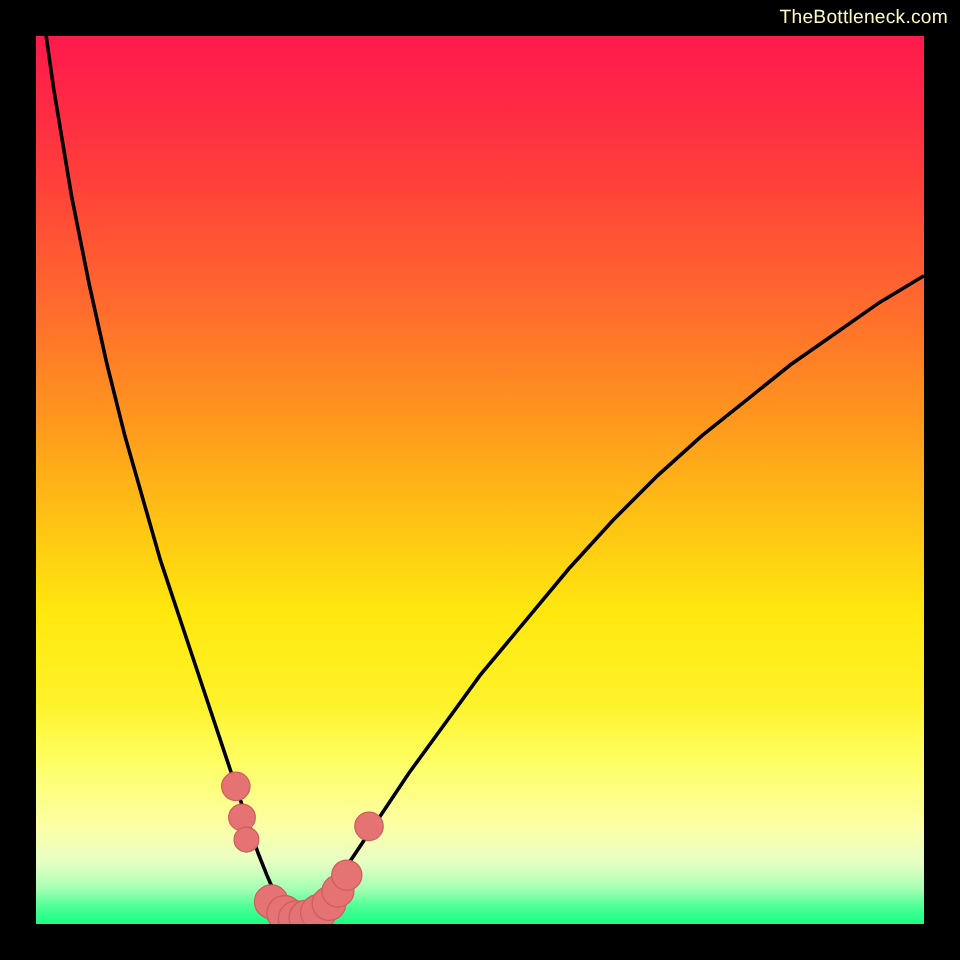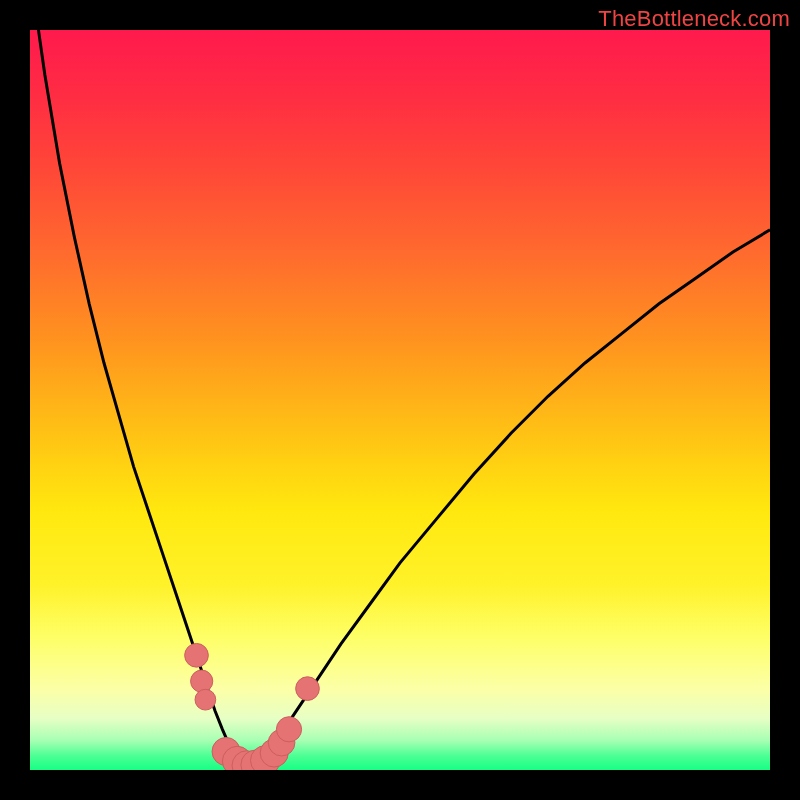--- a/index.html
+++ b/index.html
@@ -47,22 +47,22 @@
   }
   .svg-layer {
     position: absolute;
     left: 0; top: 0;
     width: 740px; height: 740px;
   }
   .watermark {
     position: absolute;
     top: 6px;
     right: 10px;
-    color: #ef4444;
-    font-size: 22px;
+    color: #fef9c3;
+    font-size: 16px;
     letter-spacing: 0.2px;
     font-weight: 400;
     user-select: none;
   }
 </style>
 </head>
 <body>
 
 <div class="frame">
   <div class="plot-area">

